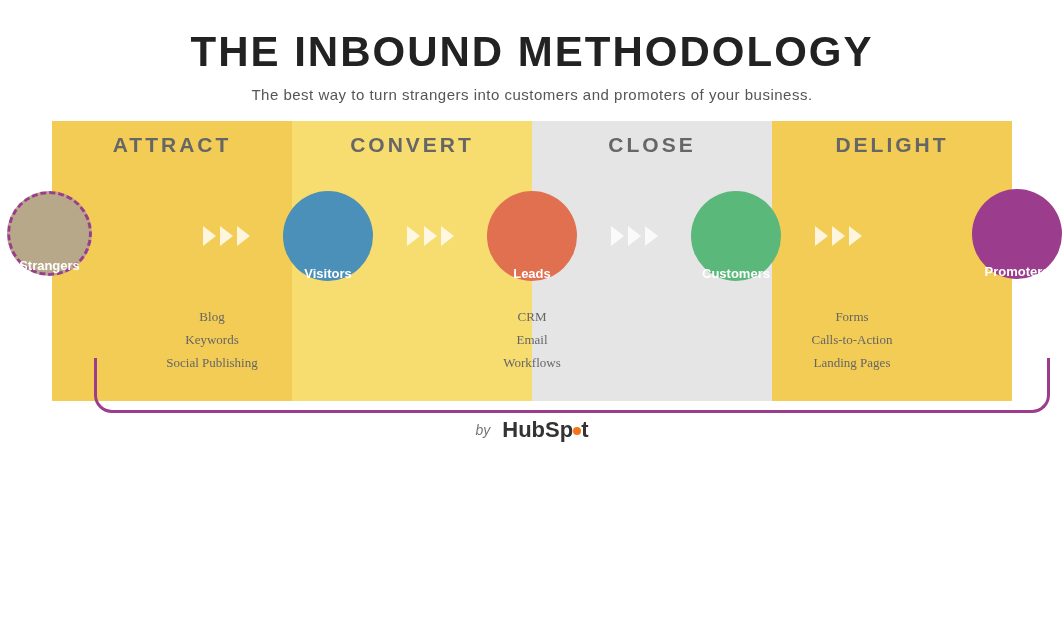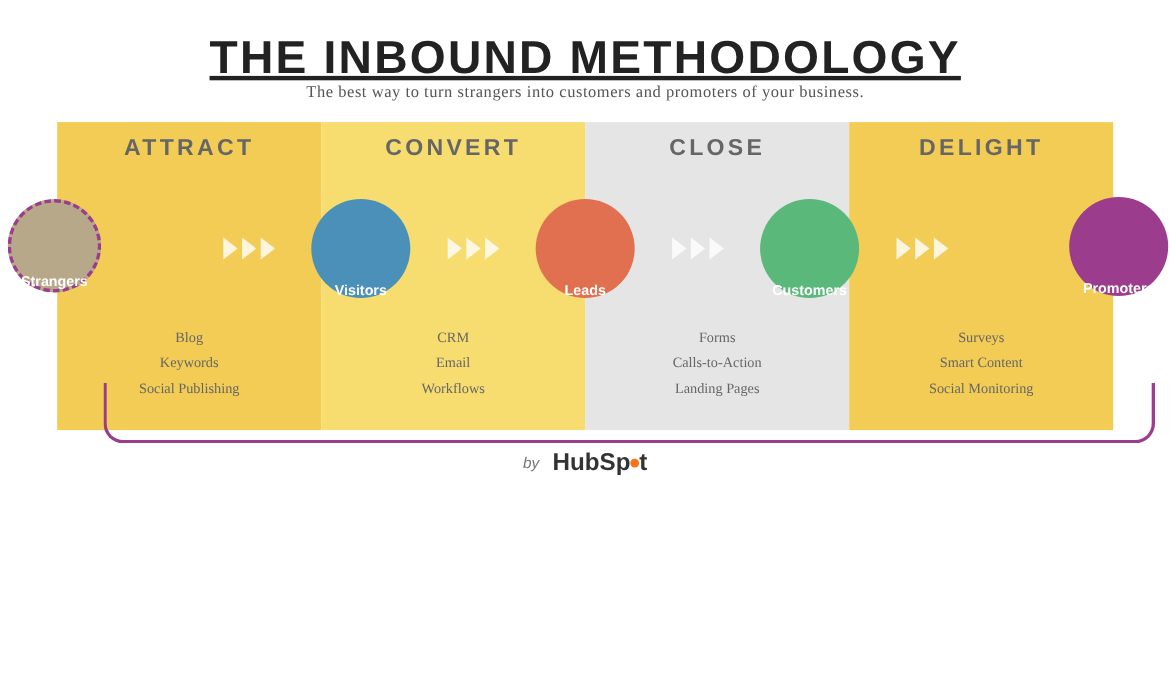--- a/index.html
+++ b/index.html
@@ -15,28 +15,27 @@
     }
 
     .page-title {
       font-size: 42px;
       font-weight: 900;
       letter-spacing: 2px;
       color: #222;
       margin-top: 28px;
       font-family: Arial, sans-serif;
       text-transform: uppercase;
-      text-decoration: underline;
     }
 
     .page-subtitle {
       font-size: 15px;
       color: #555;
-      margin-top: 0;
-      font-family: Liberation Serif, serif;
+      margin-top: 10px;
+      font-family: Liberation Sans, sans-serif;
       letter-spacing: 0.5px;
     }
 
     .circle {
       width: 90px;
       height: 90px;
       border-radius: 50%;
       display: flex;
       align-items: flex-end;
       justify-content: center;
@@ -308,25 +307,20 @@
     <div class="tools-slot">
       <span>CRM</span><br>
       <span>Email</span><br>
       <span>Workflows</span>
     </div>
     <div class="tools-slot">
       <span>Forms</span><br>
       <span>Calls-to-Action</span><br>
       <span>Landing Pages</span>
     </div>
-    <div class="tools-slot">
-      <span>Surveys</span><br>
-      <span>Smart Content</span><br>
-      <span>Social Monitoring</span>
-    </div>
   </div>
 
   <div class="bracket"></div>
 
 </div>
 
 <div class="footer">
   <span style="font-style:italic; margin-right:6px;">by</span>
   <span class="hs-logo">
     <span>Hub</span>

